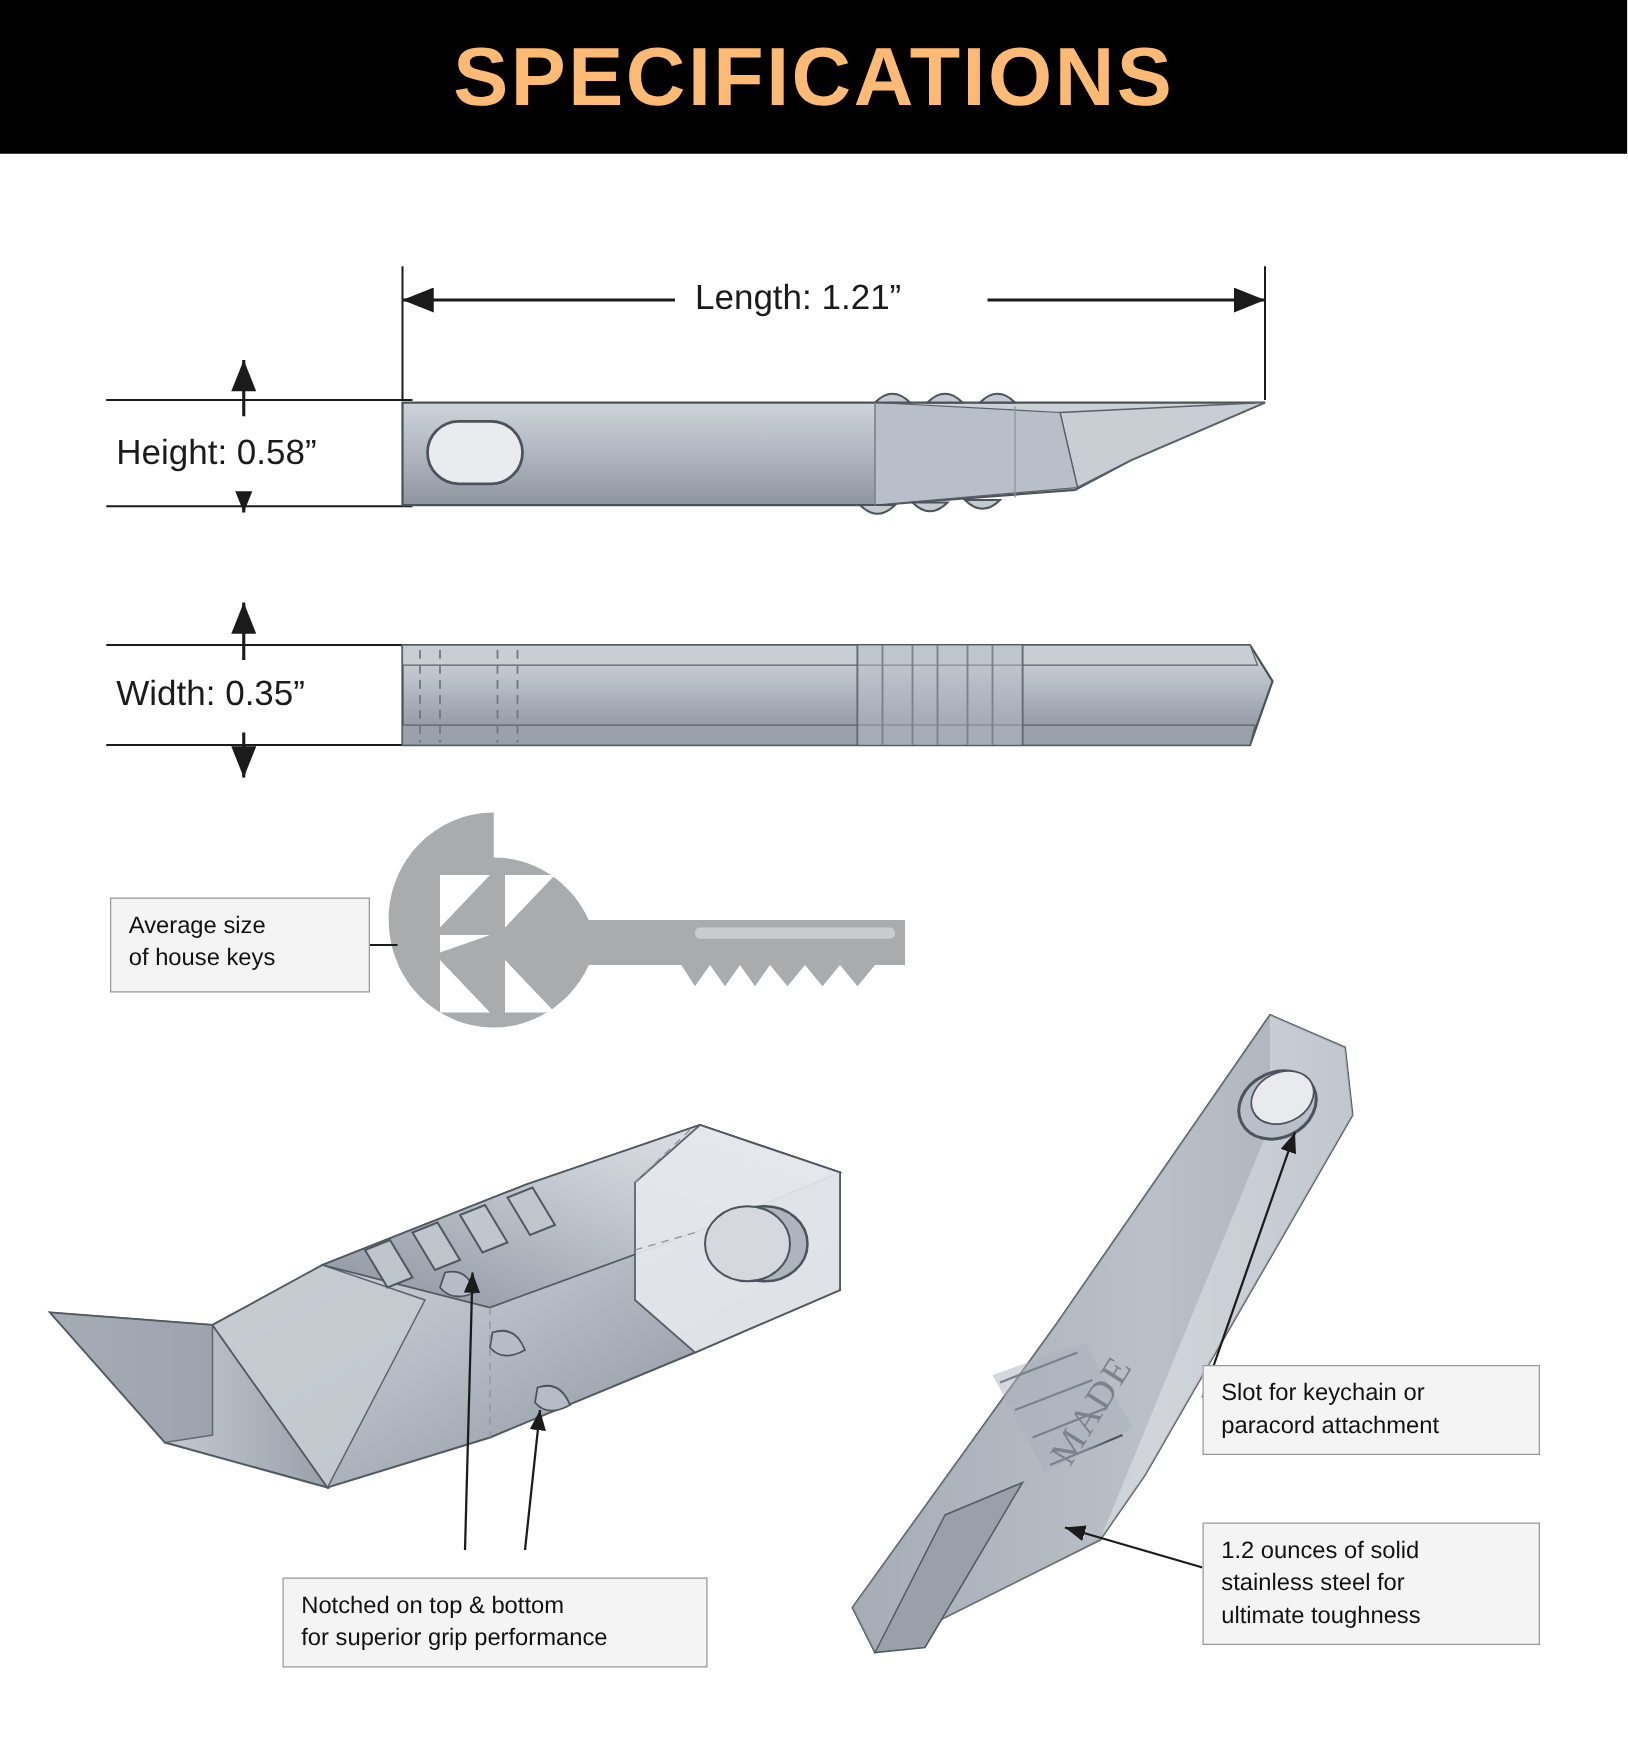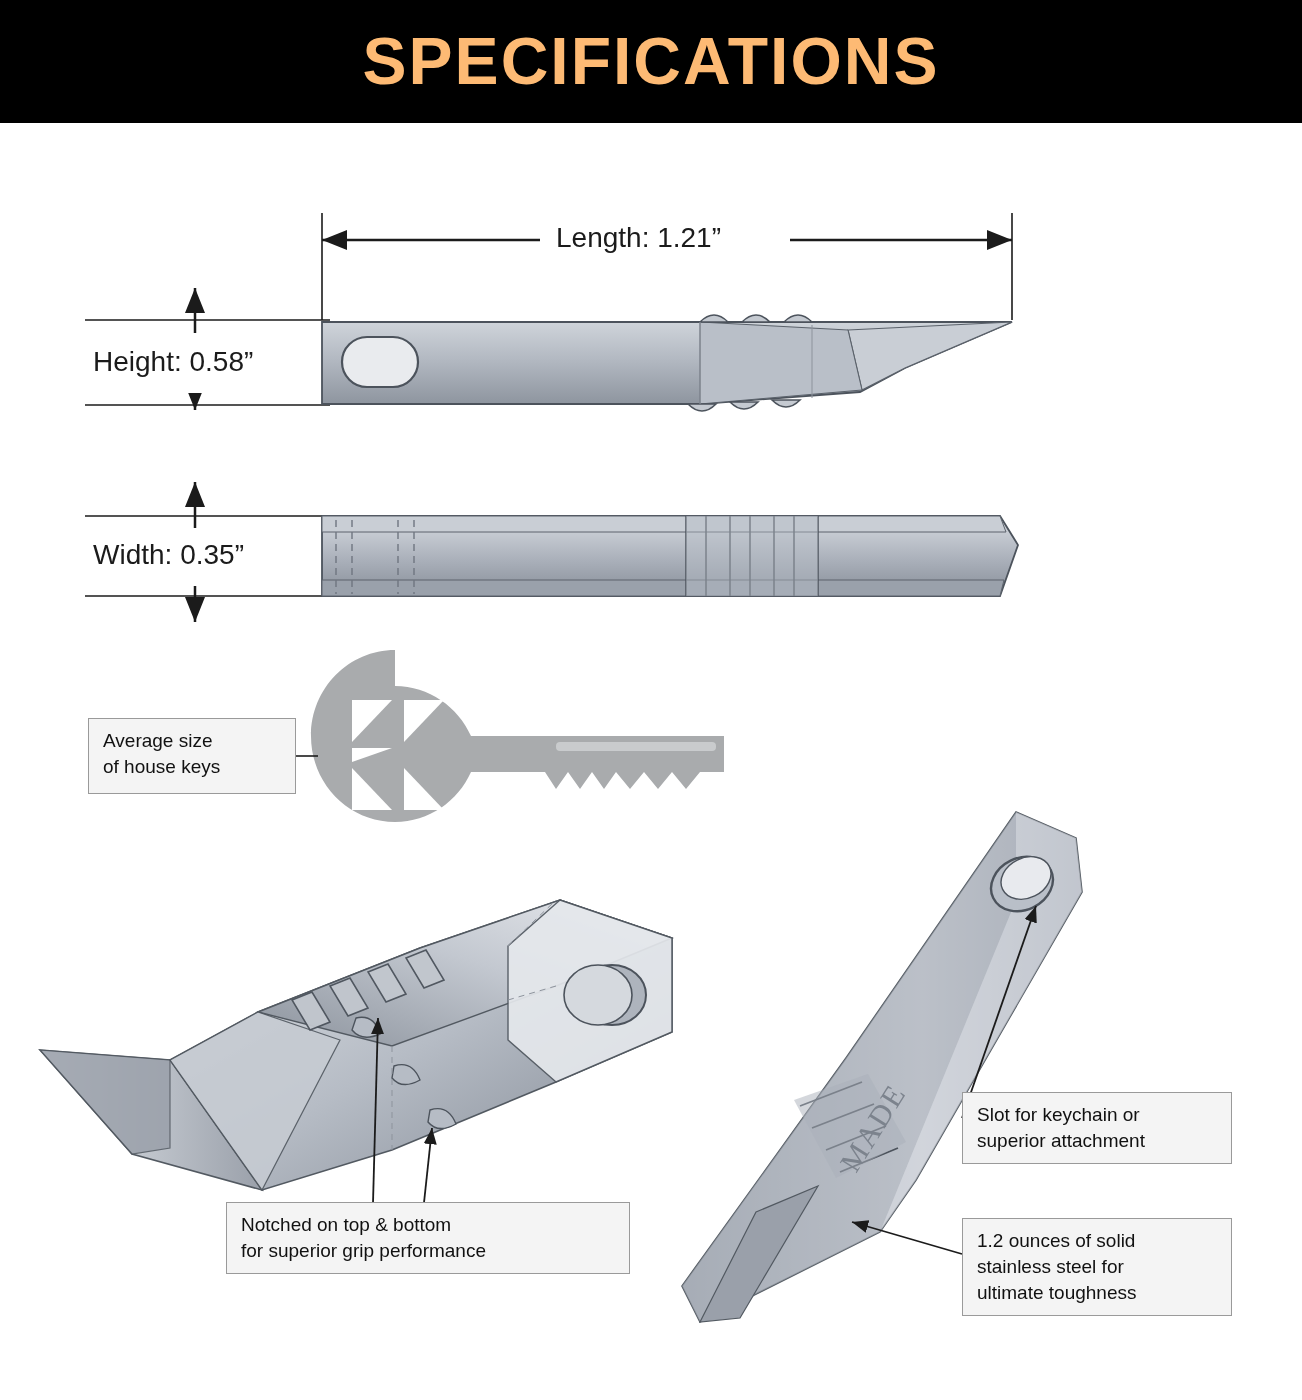--- a/index.html
+++ b/index.html
@@ -275,23 +275,23 @@
     </g>
   </svg>
 
   <div class="dim-label" style="left:556px; top:222px;">Length: 1.21”</div>
   <div class="dim-label" style="left:93px; top:346px;">Height: 0.58”</div>
   <div class="dim-label" style="left:93px; top:539px;">Width: 0.35”</div>
 
   <div class="callout" style="left:88px; top:718px; width:208px; height:76px;">Average size
 of house keys</div>
 
-  <div class="callout" style="left:226px; top:1202px; width:404px; height:72px;">Notched on top &amp; bottom
+  <div class="callout" style="left:226px; top:1262px; width:340px; height:72px;">Notched on top &amp; bottom
 for superior grip performance</div>
 
   <div class="callout" style="left:962px; top:1092px; width:270px; height:72px;">Slot for keychain or
-superior attachment</div>
+paracord attachment</div>
 
   <div class="callout" style="left:962px; top:1218px; width:270px; height:98px;">1.2 ounces of solid
 stainless steel for
 ultimate toughness</div>
 
 </div>
 
 </body></html>

